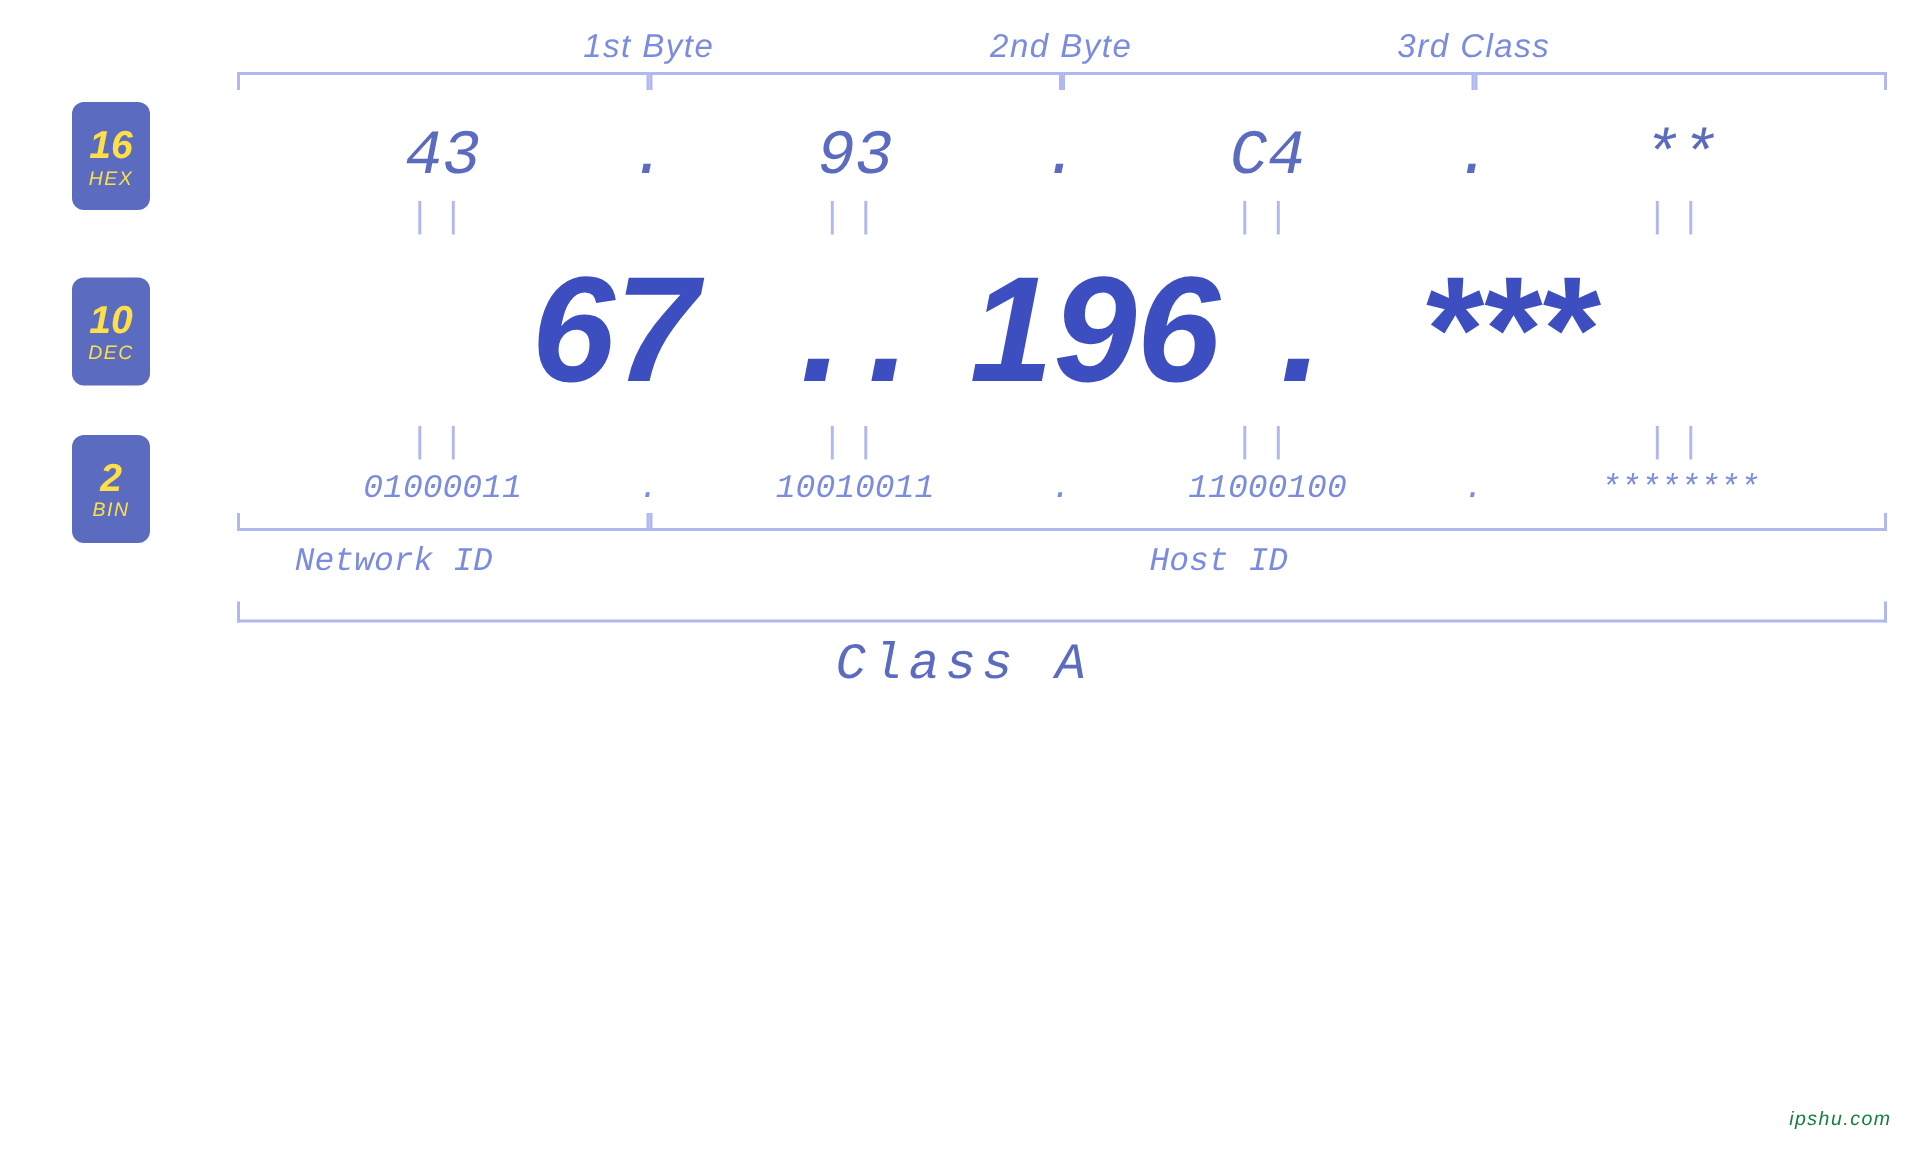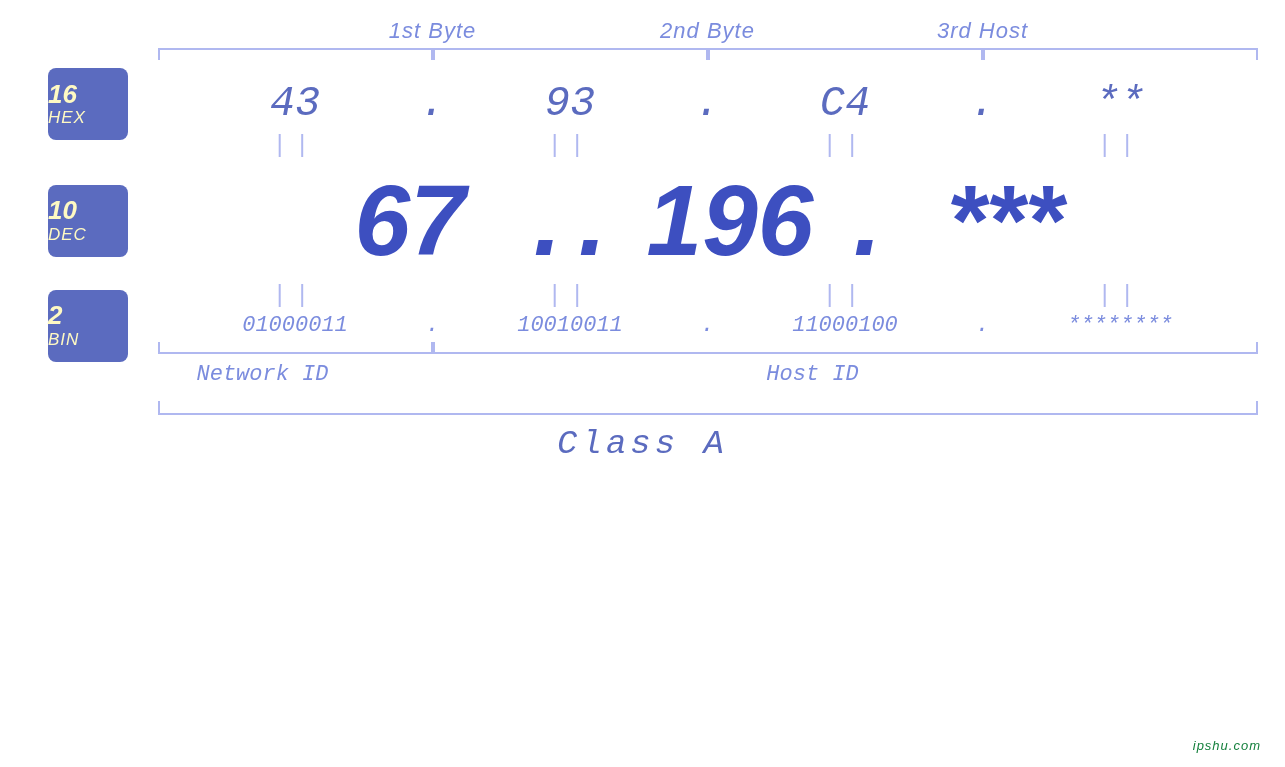--- a/index.html
+++ b/index.html
@@ -56,39 +56,40 @@
       border-top: 2px solid #b0b8f0;
       border-left: 2px solid #b0b8f0;
       border-right: 2px solid #b0b8f0;
       margin: 0 0;
     }
 
     
     .badge {
       position: absolute;
       left: 48px;
-      width: 80px;
+      width: 52px;
       height: 72px;
       background: #5b6bbf;
       border-radius: 8px;
       display: flex;
       flex-direction: column;
-      justify-content: center;
-      color: #fef9c3;
+      align-items: center;
+      justify-content: center;
+      color: #fde047;
     }
 
     .badge .num {
       font-size: 26px;
       font-weight: bold;
       line-height: 1.1;
       font-family: Arial, sans-serif;
     }
 
     .badge .label {
-      font-size: 17px;
+      font-size: 13px;
       font-family: Arial, sans-serif;
       letter-spacing: 1px;
     }
 
     
     .ip-row {
       display: flex;
       justify-content: center;
       align-items: center;
       width: 100%;
@@ -262,21 +263,21 @@
     .mt4 { margin-top: 4px; }
   </style>
 </head>
 <body>
 
 <div class="container">
 
   <div class="byte-headers">
     <div class="byte-col">1st Byte</div>
     <div class="byte-col">2nd Byte</div>
-    <div class="byte-col">3rd Host</div>
+    <div class="byte-col">3rd Class</div>
   </div>
 
   <div class="bracket-row mt4">
     <div class="bracket"></div>
     <div class="bracket"></div>
     <div class="bracket"></div>
     <div class="bracket"></div>
   </div>
 
   <div style="position:relative; width:100%; display:flex; justify-content:center; padding-left:130px; margin-top:20px; align-items:center;">

